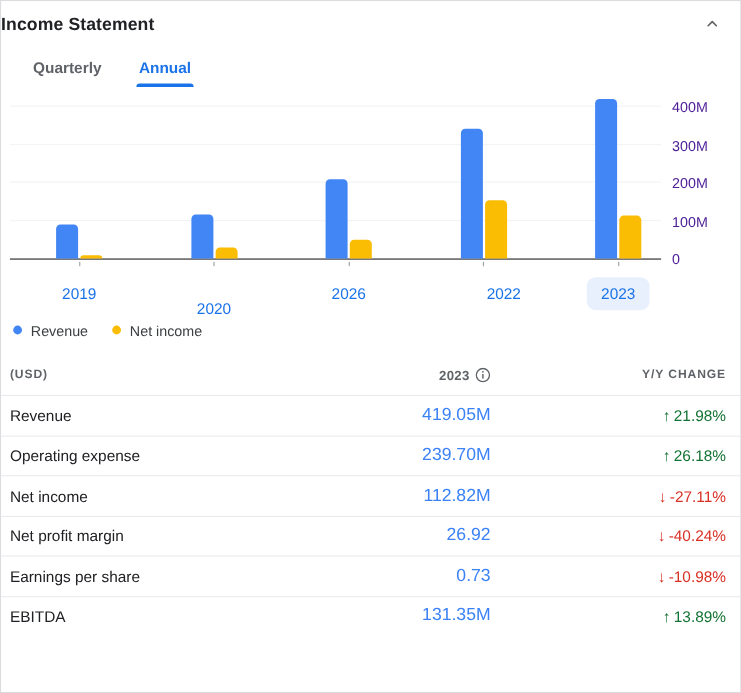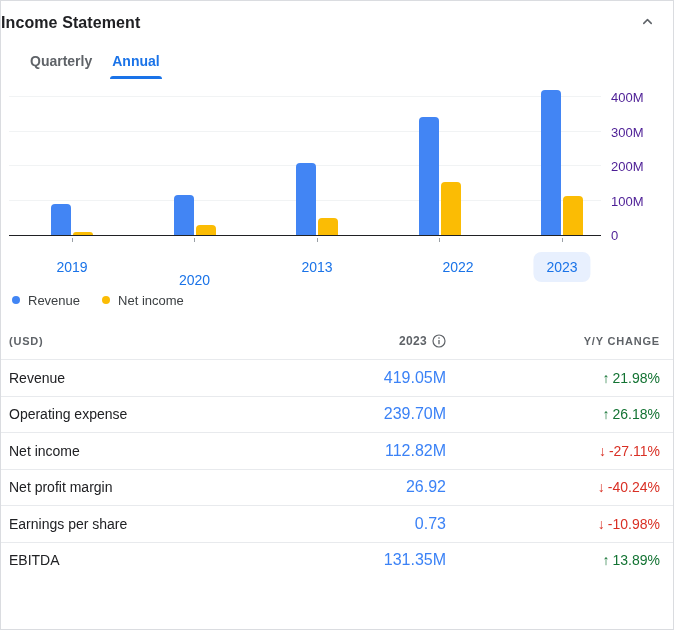--- a/index.html
+++ b/index.html
@@ -11,21 +11,21 @@
     background:#fff; border:1px solid #dadce0; overflow:hidden;
   }
 
   
   .header { display:flex; align-items:center; justify-content:space-between;
             padding:8px 16px 0 0; height:36px; }
   .header-title { font-size:16px; font-weight:700; letter-spacing:.1px; color:#202124; }
   .collapse-btn { background:none; border:none; cursor:pointer; display:flex; align-items:center; padding:2px; }
 
   
-  .tabs { display:flex; gap:16px; margin:12px 0 0 27px; height:30px; }
+  .tabs { display:flex; gap:30px; margin:12px 0 0 27px; height:30px; }
   .tab { background:none; border:none; cursor:pointer; position:relative;
          font-family:inherit; font-size:14px; font-weight:700; color:#5f6368; padding:4px 2px 10px; }
   .tab.active { color:var(--accent,#1a73e8); }
   .tab.active::after { content:""; position:absolute; left:0; right:0; bottom:0;
          height:3px; border-radius:3px 3px 0 0; background:var(--accent,#1a73e8); }
 
   
   .chart-area { position:relative; margin-top:10px; height:196px; }
   .plot { position:absolute; left:8px; top:0; width:592px; height:147px;
           border-bottom:1.5px solid #202124; }
@@ -115,21 +115,21 @@
       <div class="y-label" style="top: 139px;">0</div>
       <div class="y-label" style="top: 104.5px;">100M</div>
       <div class="y-label" style="top: 70px;">200M</div>
       <div class="y-label" style="top: 35.5px;">300M</div>
       <div class="y-label" style="top: 1px;">400M</div>
       <div class="x-tick" style="left: 70.5px;"></div>
       <button class="year-label" style="left: 71px;">2019</button>
       <div class="x-tick" style="left: 193px;"></div>
       <button class="year-label" style="left: 193.5px; margin-top: 13px;">2020</button>
       <div class="x-tick" style="left: 315.5px;"></div>
-      <button class="year-label" style="left: 316px;">2013</button>
+      <button class="year-label" style="left: 316px;">2026</button>
       <div class="x-tick" style="left: 438px;"></div>
       <button class="year-label" style="left: 457px;">2022</button>
       <div class="x-tick" style="left: 560.5px;"></div>
       <button class="year-label selected" style="left: 561px;">2023</button>
     </div>
 
   <div class="legend" id="legend">
       <div class="legend-item">
         <span class="legend-dot" style="background: rgb(66, 133, 244);"></span>
         <span class="legend-text">Revenue</span>

